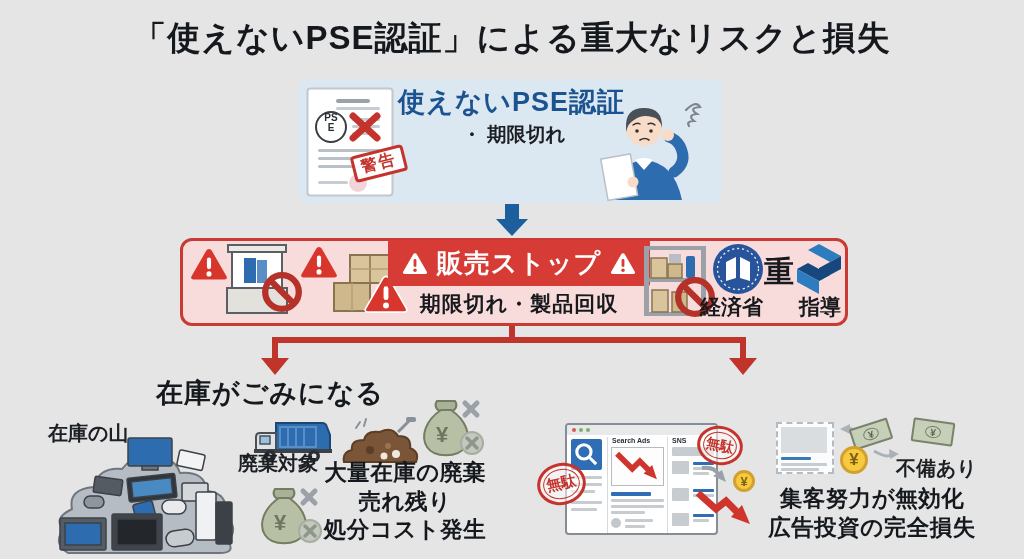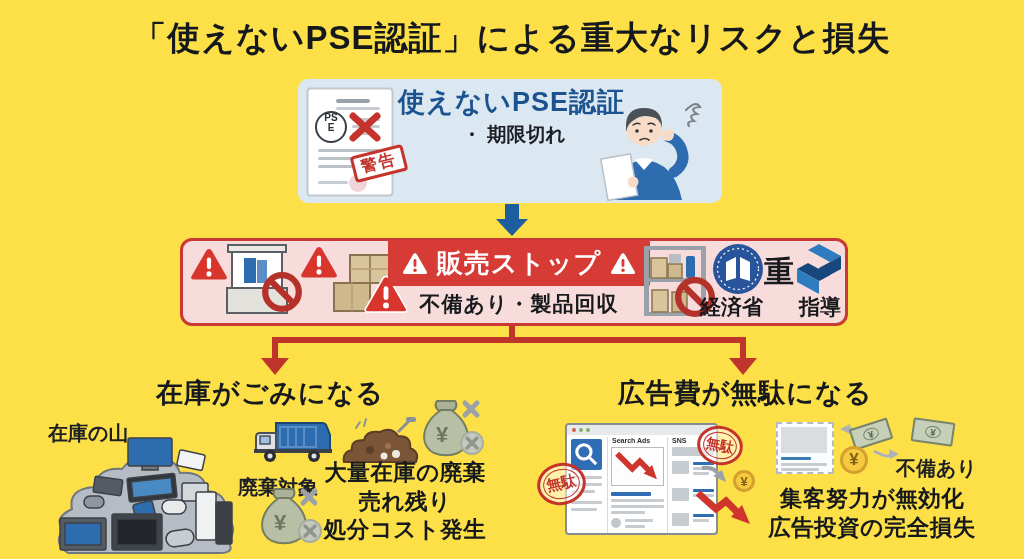--- a/index.html
+++ b/index.html
@@ -1,17 +1,17 @@
 <!DOCTYPE html>
 <html><head>
 <meta charset="utf-8">
 <style>
   * { box-sizing: border-box; font-family: "Liberation Sans", "DejaVu Sans", sans-serif; }
   body { margin:0; }
-  .stage { position:relative; width:1024px; height:559px; background:#fde047; overflow:hidden; }
+  .stage { position:relative; width:1024px; height:559px; background:#e5e5e5; overflow:hidden; }
   .abs { position:absolute; }
   .title { left:0; right:0; top:16px; text-align:center; font-size:33px; font-weight:800; color:#15191d; letter-spacing:1px; }
   .topbox { left:298px; top:79px; width:424px; height:124px; background:#dbe7f1; border-radius:10px; }
   .topbox-heading { left:398px; top:84px; width:252px; font-size:27px; font-weight:700; color:#1b5390; letter-spacing:1px; }
   .bullet { left:462px; width:200px; font-size:19.5px; font-weight:800; color:#1c1f23; }
   .warn-stamp { left:352px; top:150px; transform:rotate(-14deg); border:3px solid #c4342c; border-radius:4px; color:#c4342c; font-size:16px; font-weight:800; padding:0 6px; background:rgba(255,255,255,0.9); letter-spacing:2px; }
   .pse-text { left:316px; top:113px; width:30px; text-align:center; font-size:10px; line-height:10px; font-weight:800; color:#2a2e33; }
   .down-arrow-stem { left:505px; top:204px; width:14px; height:16px; background:#1d5f9e; }
   .down-arrow-head { left:496px; top:219px; width:0; height:0; border-left:16px solid transparent; border-right:16px solid transparent; border-top:17px solid #1d5f9e; }
   .banner { left:180px; top:238px; width:668px; height:88px; background:#f8dcdc; border:3px solid #c93a35; border-radius:12px; }
@@ -143,21 +143,21 @@
       <rect x="17.8" y="11" width="4.4" height="12.5" rx="2.2" fill="#d63b35"></rect>
         <circle cx="20" cy="28.5" r="2.7" fill="#d63b35"></circle>
     </svg>
     <span class="banner-band-text">販売ストップ</span>
     <svg width="26" height="23" viewBox="0 0 40 36">
       <path d="M20 2 Q22 2 23 4 L38.5 31 Q40 34 36.5 34.5 L3.5 34.5 Q0 34 1.5 31 L17 4 Q18 2 20 2 Z" fill="#ffffff"></path>
       <rect x="17.8" y="11" width="4.4" height="12.5" rx="2.2" fill="#d63b35"></rect>
         <circle cx="20" cy="28.5" r="2.7" fill="#d63b35"></circle>
     </svg>
   </div>
-  <div class="abs banner-sub">不備あり・製品回収</div>
+  <div class="abs banner-sub">期限切れ・製品回収</div>
 
   <svg class="abs" style="left:642px;top:244px" width="66" height="74" viewBox="0 0 66 74">
     <g fill="#9aa1a8">
         <rect x="2" y="2" width="5" height="70"></rect>
         <rect x="59" y="2" width="5" height="70"></rect>
         <rect x="2" y="2" width="62" height="4"></rect>
         <rect x="2" y="34" width="62" height="4"></rect>
         <rect x="2" y="68" width="62" height="4"></rect>
       </g>
     <rect x="9" y="14" width="16" height="20" fill="#d9c49c" stroke="#8a7450" stroke-width="1.5"></rect>
@@ -267,21 +267,21 @@
         </g>
       <circle cx="54" cy="45" r="11" fill="#c3c9bd" stroke="#a7ada1" stroke-width="2"></circle>
       <g stroke="#8f968b" stroke-width="3.5" stroke-linecap="round">
           <line x1="49" y1="40" x2="59" y2="50"></line>
           <line x1="59" y1="40" x2="49" y2="50"></line>
         </g>
     </svg>
     <span class="bag-yen" style="left:18px;top:24px;font-size:22px">¥</span>
   </div>
 
-  <div class="abs small-label" style="left:238px;top:474px">廃棄対象</div>
+  <div class="abs small-label" style="left:238px;top:450px">廃棄対象</div>
 
   <div class="abs" style="left:256px;top:486px;width:66px;height:64px">
     <svg width="66" height="64" viewBox="0 0 66 64">
       <path d="M24 13 C18 13 16 7 19 3 L37 3 C40 7 38 13 32 13 Z" fill="#a9b296" stroke="#747d62" stroke-width="2"></path>
       <path d="M23 12 C8 22 2 38 9 49 C16 60 40 60 47 49 C54 38 48 22 33 12 Z" fill="#b7c0a4" stroke="#747d62" stroke-width="2"></path>
       <g stroke="#9aa1a8" stroke-width="5" stroke-linecap="round">
           <line x1="47" y1="5" x2="59" y2="17"></line>
           <line x1="59" y1="5" x2="47" y2="17"></line>
         </g>
       <circle cx="54" cy="45" r="11" fill="#c3c9bd" stroke="#a7ada1" stroke-width="2"></circle>
@@ -292,21 +292,20 @@
     </svg>
     <span class="bag-yen" style="left:18px;top:24px;font-size:22px">¥</span>
   </div>
 
   <div class="abs lines-block" style="left:295px;top:459px;width:220px">
     <div>大量在庫の廃棄</div>
     <div>売れ残り</div>
     <div>処分コスト発生</div>
   </div>
 
-  <div class="abs sec-heading" style="left:615px;top:375px;width:260px">広告費が無駄になる</div>
 
   <div class="abs browser"></div>
   <div class="abs browser-header">
     <span class="dot" style="background:#d95b4e"></span>
     <span class="dot" style="background:#7fb069"></span>
     <span class="dot" style="background:#7fb069"></span>
   </div>
   <div class="abs" style="left:571px;top:439px;width:31px;height:31px;background:#2f6db5;border-radius:2px">
     <svg width="31" height="31" viewBox="0 0 24 24">
       <circle cx="10" cy="10" r="5.5" fill="none" stroke="#ffffff" stroke-width="2.4"></circle>

